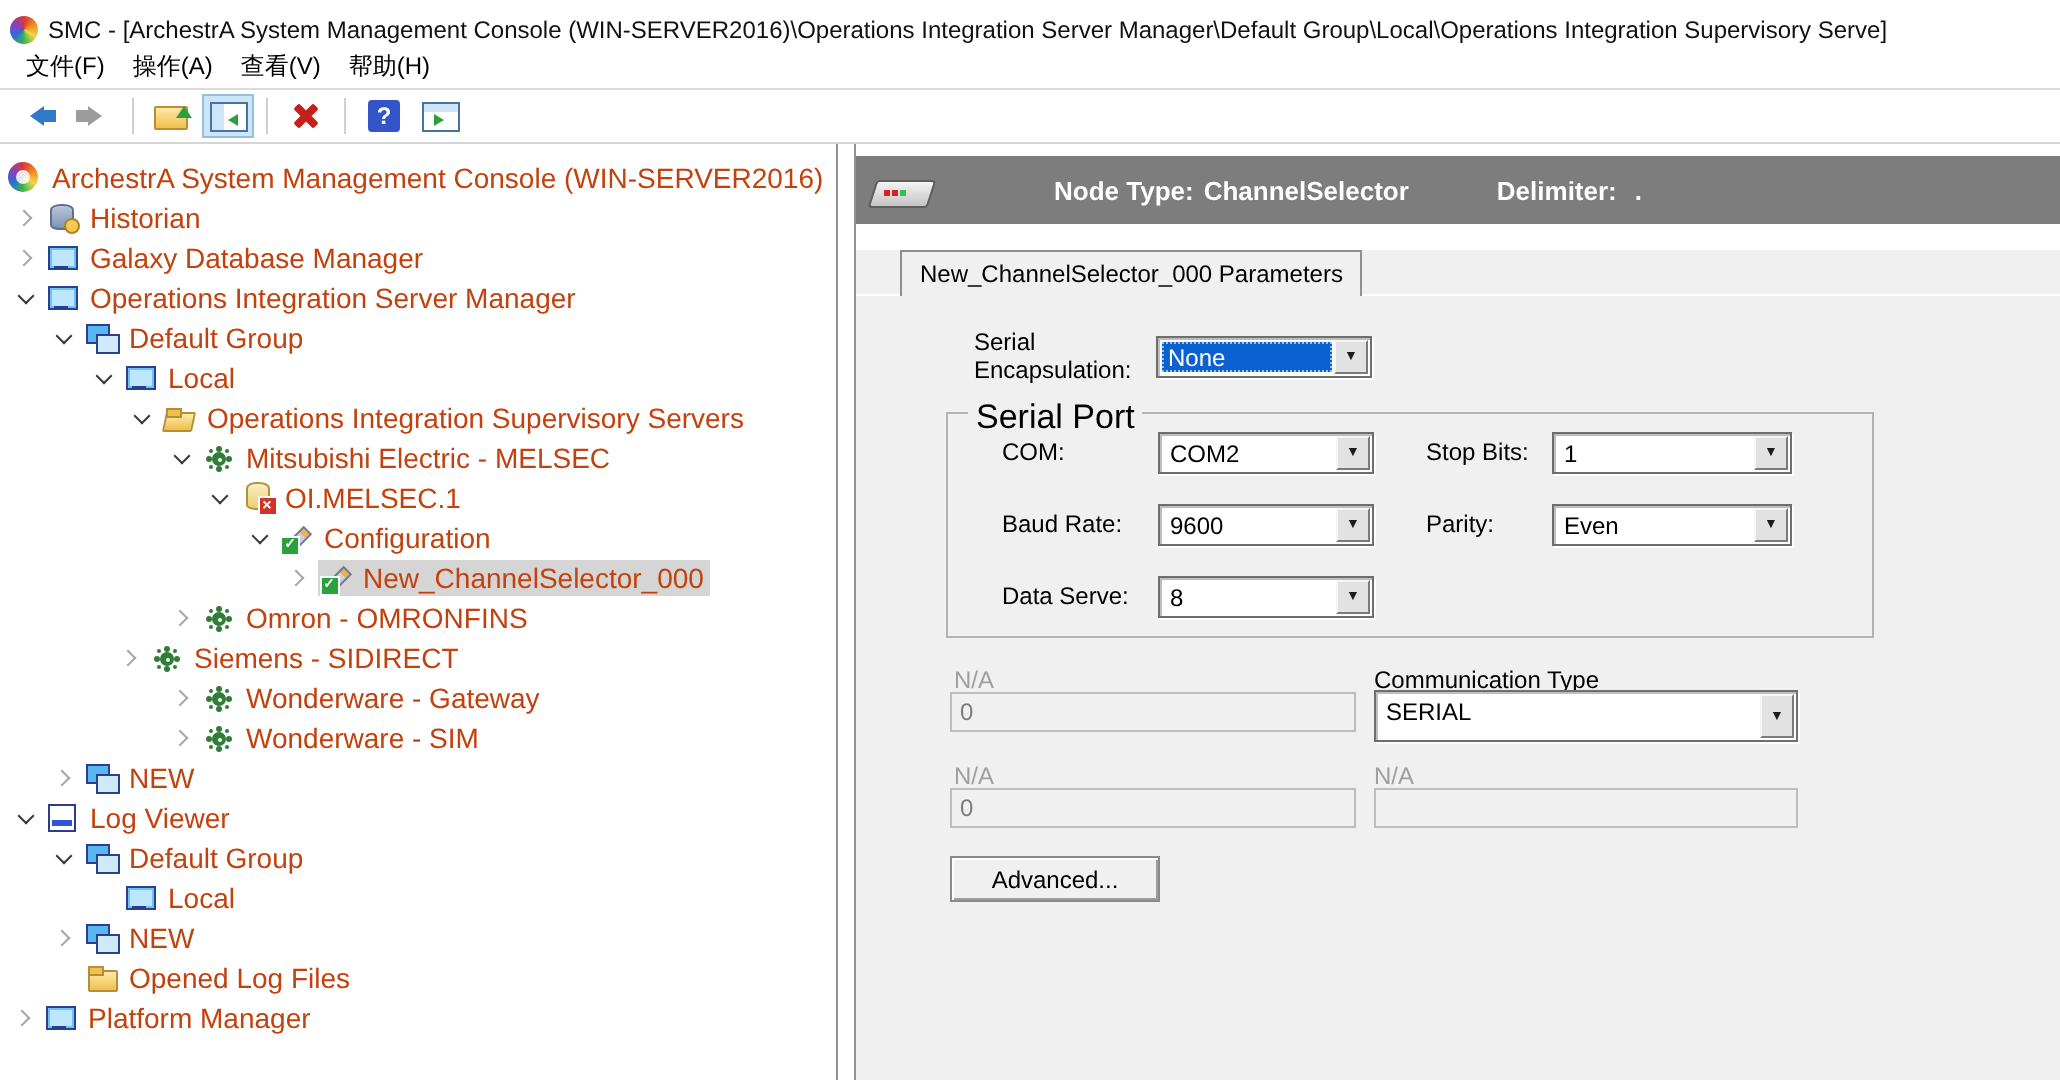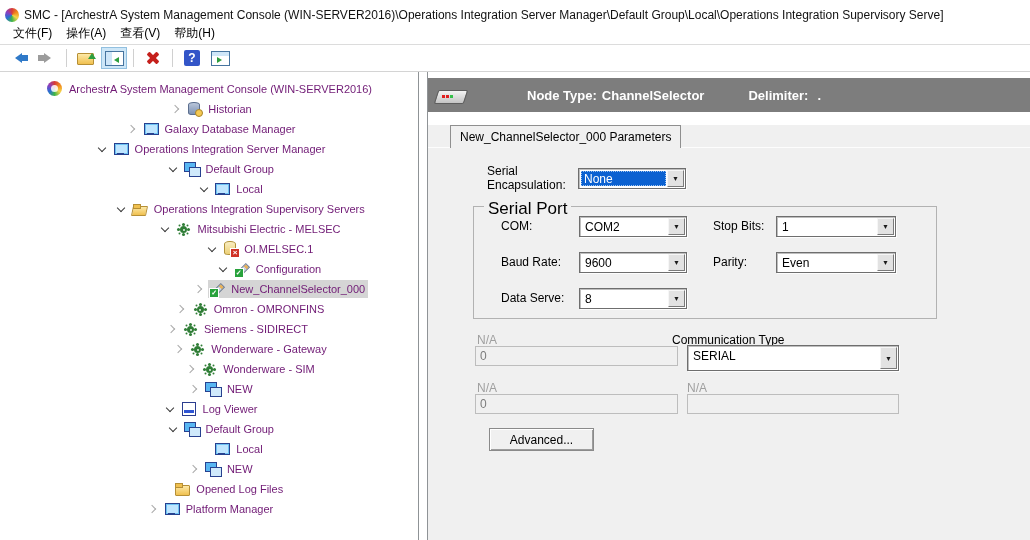--- a/index.html
+++ b/index.html
@@ -43,22 +43,22 @@
   .i-help::before { content:'?'; display:block; width:16px; height:16px; background:#3355c8;
         color:#fff; border-radius:2px; font:bold 12px/16px "Liberation Sans",sans-serif; text-align:center; }
   .i-action-pane::before { content:''; width:17px; height:13px; border:1px solid #46749f;
         background:linear-gradient(#cfe6f8 4px,#fff 4px); }
   .i-action-pane::after { content:''; position:absolute; left:10px; top:10px;
         border:3px solid transparent; border-left:5px solid #2e9e3e; }
 
   
   .tree-panel { position:absolute; left:0; top:72px; width:419px; height:468px;
                 background:#fff; border-right:1px solid #8f9396; overflow:hidden; padding-top:7px; }
-  .tree-row { height:20px; display:flex; align-items:center; font-size:11px; color:#701a75;
-              white-space:nowrap; cursor:default;justify-content:center; }
+  .tree-row { height:20px; display:flex; align-items:center; font-size:14px; color:#c2410c;
+              white-space:nowrap; cursor:default; }
   .row-inner { display:flex; align-items:center; padding:1px 3px 1px 1px; }
   .row-inner.selected { background:#d5d5d5; }
   .exp { width:19px; height:20px; flex:none; display:flex; align-items:center; justify-content:center; }
   .exp::before { content:''; width:5px; height:5px; border-right:1.5px solid #a9a9a9;
                  border-bottom:1.5px solid #a9a9a9; transform:rotate(-45deg); margin-left:-2px; }
   .exp.open::before { border-color:#3a3a3a; transform:rotate(45deg); margin:-2px 0 0 0; }
   .exp.blank::before { display:none; }
   .ic { width:17px; height:16px; position:relative; flex:none; margin-right:5px; }
   .ic::before, .ic::after { content:''; position:absolute; }
 
@@ -400,29 +400,29 @@
         <span class="combo-text">8</span>
         <span class="combo-btn">
             <span class="combo-arrow">▼</span>
           </span>
       </div>
     </div>
 
     <span class="flabel dim" style="left:49px; top:185px;">N/A</span>
     <div class="tbox" style="left:47px; top:198px; width:203px;">0</div>
 
-    <span class="flabel" style="left:244px; top:185px;">Communication Type</span>
+    <span class="flabel" style="left:259px; top:185px;">Communication Type</span>
     <div class="combo" style="left:259px; top:197px; width:212px; height:26px;">
       <span class="combo-text">SERIAL</span>
       <span class="combo-btn">
           <span class="combo-arrow">▼</span>
         </span>
     </div>
 
     <span class="flabel dim" style="left:49px; top:233px;">N/A</span>
     <div class="tbox" style="left:47px; top:246px; width:203px;">0</div>
 
     <span class="flabel dim" style="left:259px; top:233px;">N/A</span>
     <div class="tbox" style="left:259px; top:246px; width:212px;"></div>
 
-    <button class="win-btn" style="left:47px; top:280px; width:105px; height:23px;margin-left:14px;">Advanced...</button>
+    <button class="win-btn" style="left:47px; top:280px; width:105px; height:23px;">Advanced...</button>
   </div>
 </div>
 
 </body></html>

